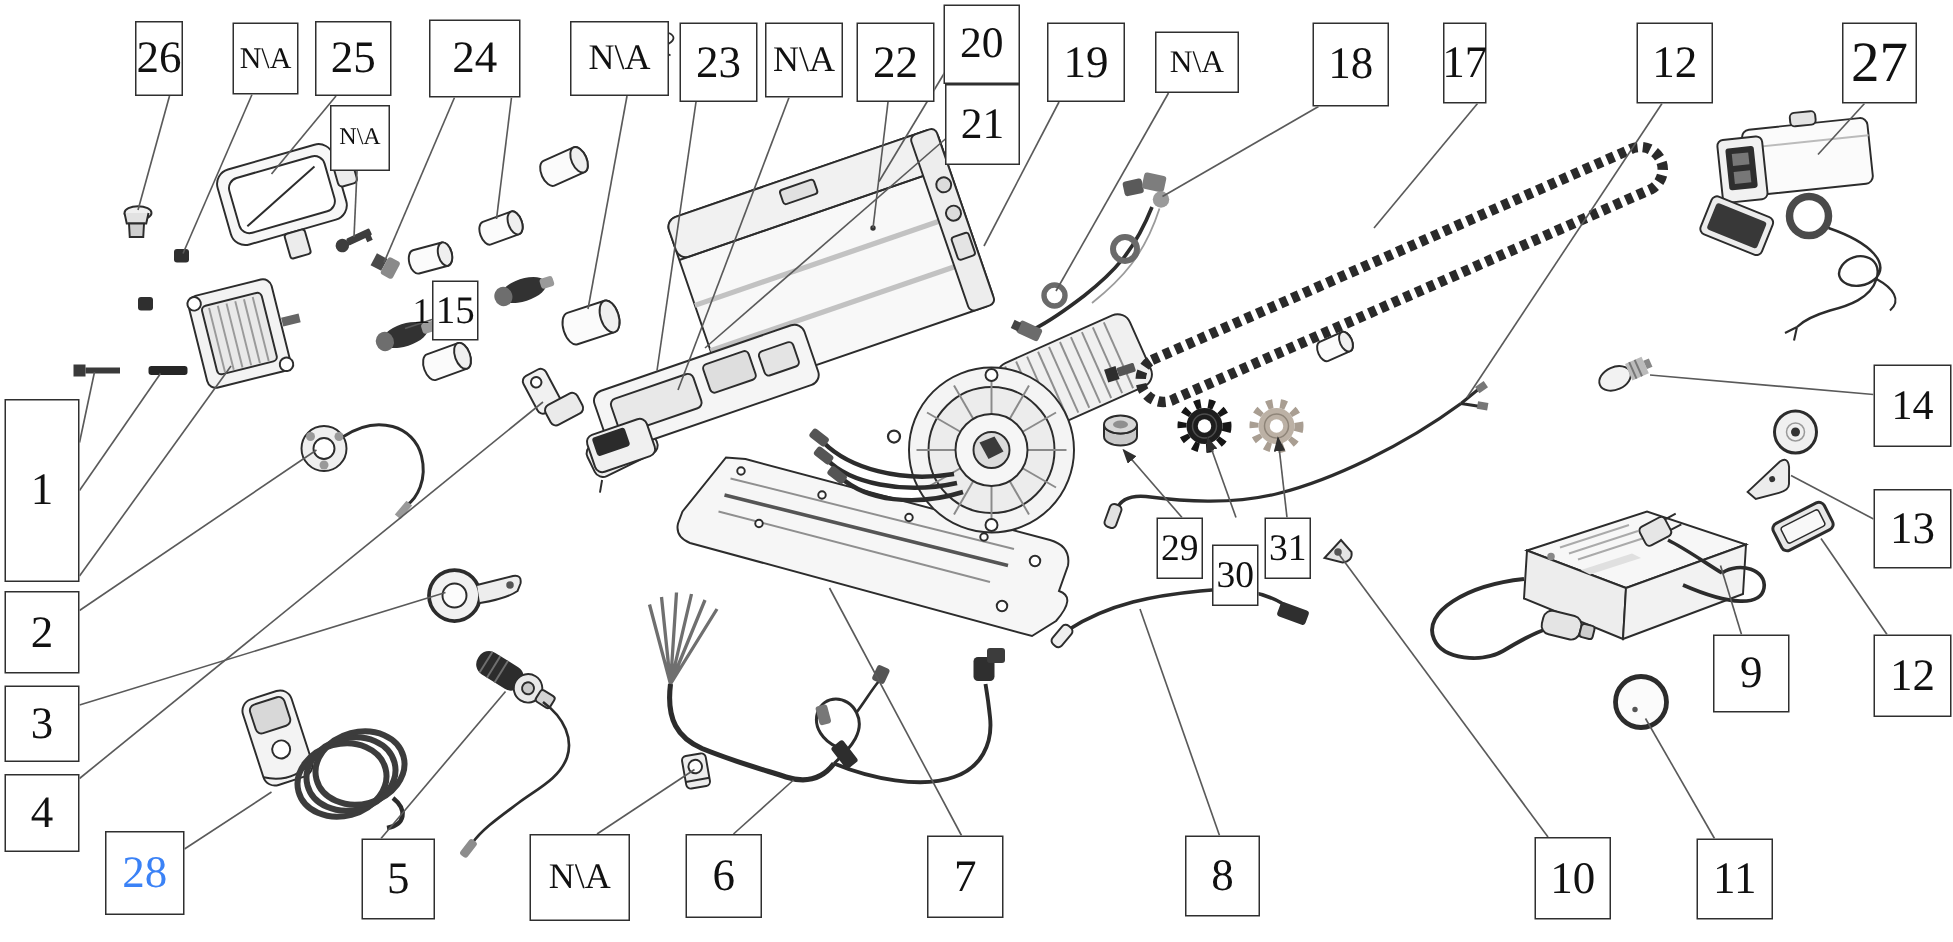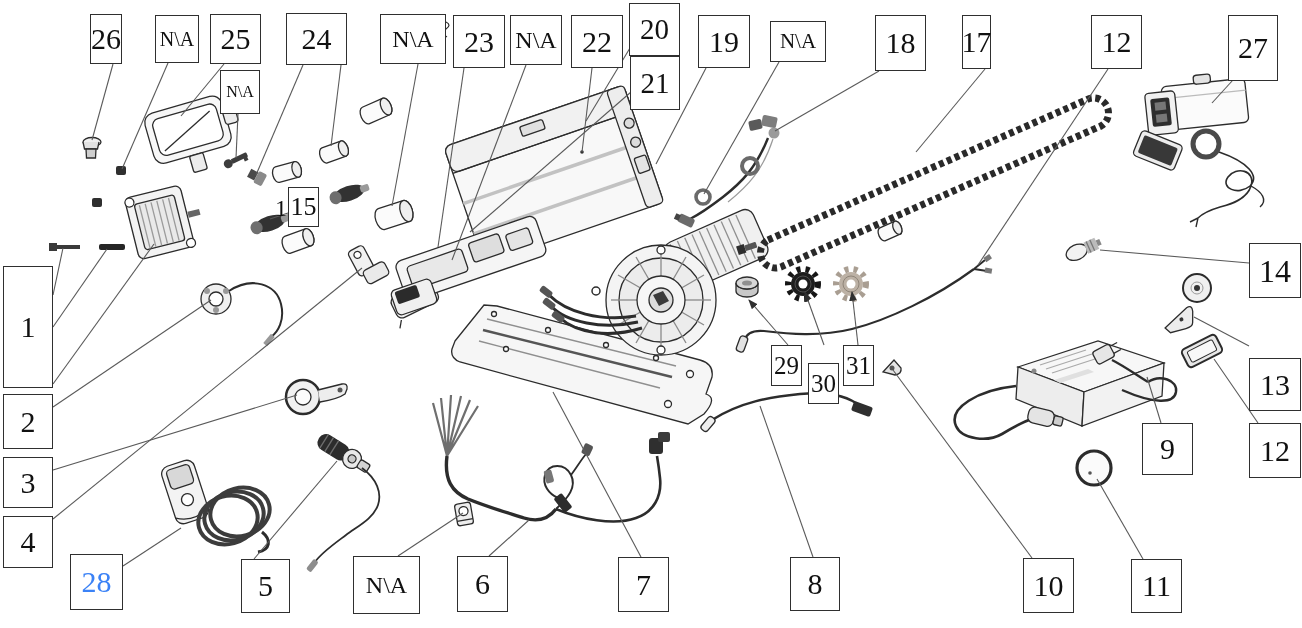--- a/index.html
+++ b/index.html
@@ -475,37 +475,37 @@
       <div class="label-box" style="left: 453px; top: 15px; width: 52px; height: 53px; font-size: 30px; border-color: rgb(47, 47, 47); color: rgb(17, 17, 17);">23</div>
       <div class="label-box" style="left: 510px; top: 15px; width: 52px; height: 50px; font-size: 24px; border-color: rgb(47, 47, 47); color: rgb(17, 17, 17);">N\A</div>
       <div class="label-box" style="left: 571px; top: 15px; width: 52px; height: 53px; font-size: 30px; border-color: rgb(47, 47, 47); color: rgb(17, 17, 17);">22</div>
       <div class="label-box" style="left: 629px; top: 3px; width: 51px; height: 53px; font-size: 29px; border-color: rgb(47, 47, 47); color: rgb(17, 17, 17);">20</div>
       <div class="label-box" style="left: 630px; top: 56px; width: 50px; height: 54px; font-size: 29px; border-color: rgb(47, 47, 47); color: rgb(17, 17, 17);">21</div>
       <div class="label-box" style="left: 698px; top: 15px; width: 52px; height: 53px; font-size: 30px; border-color: rgb(47, 47, 47); color: rgb(17, 17, 17);">19</div>
       <div class="label-box" style="left: 770px; top: 21px; width: 56px; height: 41px; font-size: 21px; border-color: rgb(47, 47, 47); color: rgb(17, 17, 17);">N\A</div>
       <div class="label-box" style="left: 875px; top: 15px; width: 51px; height: 56px; font-size: 30px; border-color: rgb(47, 47, 47); color: rgb(17, 17, 17);">18</div>
       <div class="label-box" style="left: 962px; top: 15px; width: 29px; height: 54px; font-size: 30px; border-color: rgb(47, 47, 47); color: rgb(17, 17, 17);">17</div>
       <div class="label-box" style="left: 1091px; top: 15px; width: 51px; height: 54px; font-size: 30px; border-color: rgb(47, 47, 47); color: rgb(17, 17, 17);">12</div>
-      <div class="label-box" style="left: 1228px; top: 15px; width: 50px; height: 66px; font-size: 30px; border-color: rgb(47, 47, 47); color: rgb(17, 17, 17);">27</div>
+      <div class="label-box" style="left: 1228px; top: 15px; width: 50px; height: 54px; font-size: 38px; border-color: rgb(47, 47, 47); color: rgb(17, 17, 17);">27</div>
       <div class="label-box" style="left: 3px; top: 266px; width: 50px; height: 122px; font-size: 30px; border-color: rgb(47, 47, 47); color: rgb(17, 17, 17);">1</div>
       <div class="label-box" style="left: 3px; top: 394px; width: 50px; height: 55px; font-size: 30px; border-color: rgb(47, 47, 47); color: rgb(17, 17, 17);">2</div>
       <div class="label-box" style="left: 3px; top: 457px; width: 50px; height: 51px; font-size: 30px; border-color: rgb(47, 47, 47); color: rgb(17, 17, 17);">3</div>
       <div class="label-box" style="left: 3px; top: 516px; width: 50px; height: 52px; font-size: 30px; border-color: rgb(47, 47, 47); color: rgb(17, 17, 17);">4</div>
       <div class="label-box" style="left: 70px; top: 554px; width: 53px; height: 56px; font-size: 30px; border-color: rgb(47, 47, 47); color: #3b82f6;">28</div>
       <div class="label-box" style="left: 288px; top: 187px; width: 31px; height: 40px; font-size: 26px; border-color: rgb(47, 47, 47); color: rgb(17, 17, 17);">15</div>
       <div class="label-box" style="left: 241px; top: 559px; width: 49px; height: 54px; font-size: 30px; border-color: rgb(47, 47, 47); color: rgb(17, 17, 17);">5</div>
       <div class="label-box" style="left: 353px; top: 556px; width: 67px; height: 58px; font-size: 24px; border-color: rgb(47, 47, 47); color: rgb(17, 17, 17);">N\A</div>
       <div class="label-box" style="left: 457px; top: 556px; width: 51px; height: 56px; font-size: 30px; border-color: rgb(47, 47, 47); color: rgb(17, 17, 17);">6</div>
       <div class="label-box" style="left: 618px; top: 557px; width: 51px; height: 55px; font-size: 30px; border-color: rgb(47, 47, 47); color: rgb(17, 17, 17);">7</div>
       <div class="label-box" style="left: 790px; top: 557px; width: 50px; height: 54px; font-size: 30px; border-color: rgb(47, 47, 47); color: rgb(17, 17, 17);">8</div>
       <div class="label-box" style="left: 771px; top: 345px; width: 31px; height: 41px; font-size: 25px; border-color: rgb(47, 47, 47); color: rgb(17, 17, 17);">29</div>
       <div class="label-box" style="left: 808px; top: 363px; width: 31px; height: 41px; font-size: 25px; border-color: rgb(47, 47, 47); color: rgb(17, 17, 17);">30</div>
       <div class="label-box" style="left: 843px; top: 345px; width: 31px; height: 41px; font-size: 25px; border-color: rgb(47, 47, 47); color: rgb(17, 17, 17);">31</div>
       <div class="label-box" style="left: 1023px; top: 558px; width: 51px; height: 55px; font-size: 30px; border-color: rgb(47, 47, 47); color: rgb(17, 17, 17);">10</div>
       <div class="label-box" style="left: 1131px; top: 559px; width: 51px; height: 54px; font-size: 30px; border-color: rgb(47, 47, 47); color: rgb(17, 17, 17);">11</div>
       <div class="label-box" style="left: 1142px; top: 423px; width: 51px; height: 52px; font-size: 30px; border-color: rgb(47, 47, 47); color: rgb(17, 17, 17);">9</div>
       <div class="label-box" style="left: 1249px; top: 423px; width: 52px; height: 55px; font-size: 30px; border-color: rgb(47, 47, 47); color: rgb(17, 17, 17);">12</div>
-      <div class="label-box" style="left: 1249px; top: 326px; width: 52px; height: 53px; font-size: 30px; border-color: rgb(47, 47, 47); color: rgb(17, 17, 17); margin-top: 32px;">13</div>
-      <div class="label-box" style="left: 1249px; top: 243px; width: 52px; height: 55px; font-size: 32px; border-color: rgb(47, 47, 47); color: rgb(17, 17, 17);">14</div>
+      <div class="label-box" style="left: 1249px; top: 326px; width: 52px; height: 53px; font-size: 30px; border-color: rgb(47, 47, 47); color: rgb(17, 17, 17);">13</div>
+      <div class="label-box" style="left: 1249px; top: 243px; width: 52px; height: 55px; font-size: 28px; border-color: rgb(47, 47, 47); color: rgb(17, 17, 17);">14</div>
       <div class="stray-text" style="left: 275px; top: 195px; font-size: 24px;">1</div>
     </div>
 
 </div>
 
 </body></html>

